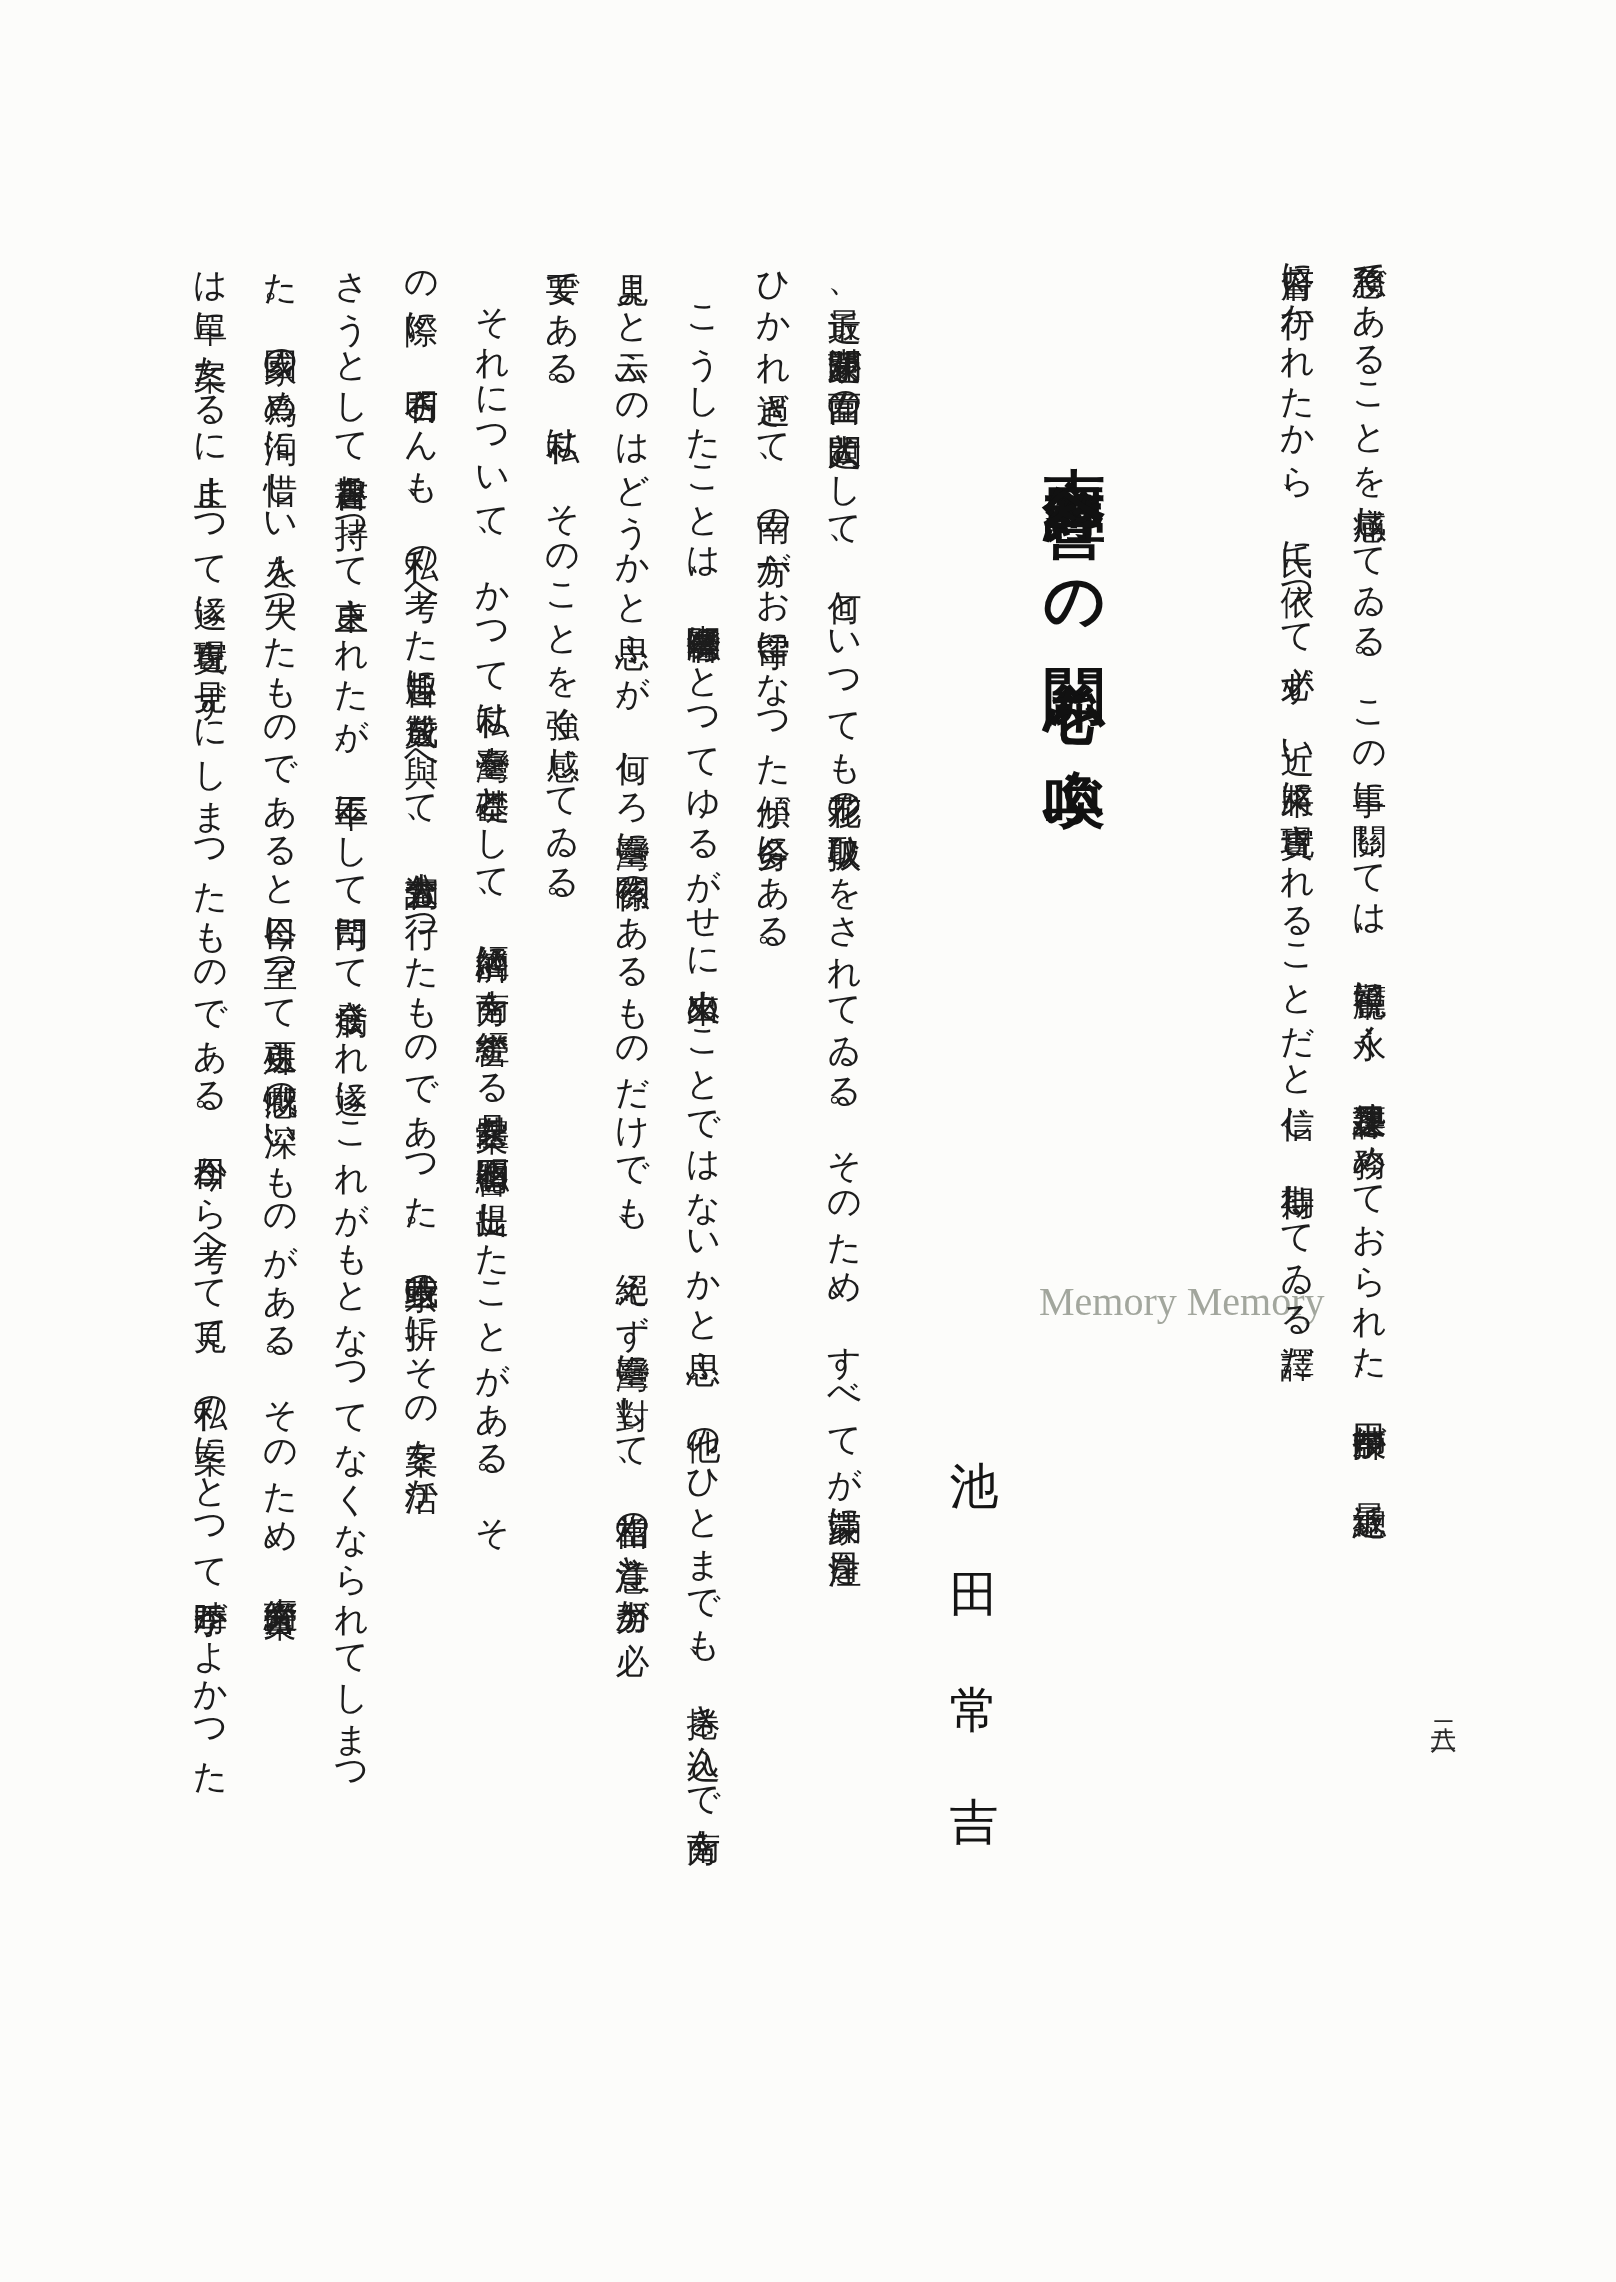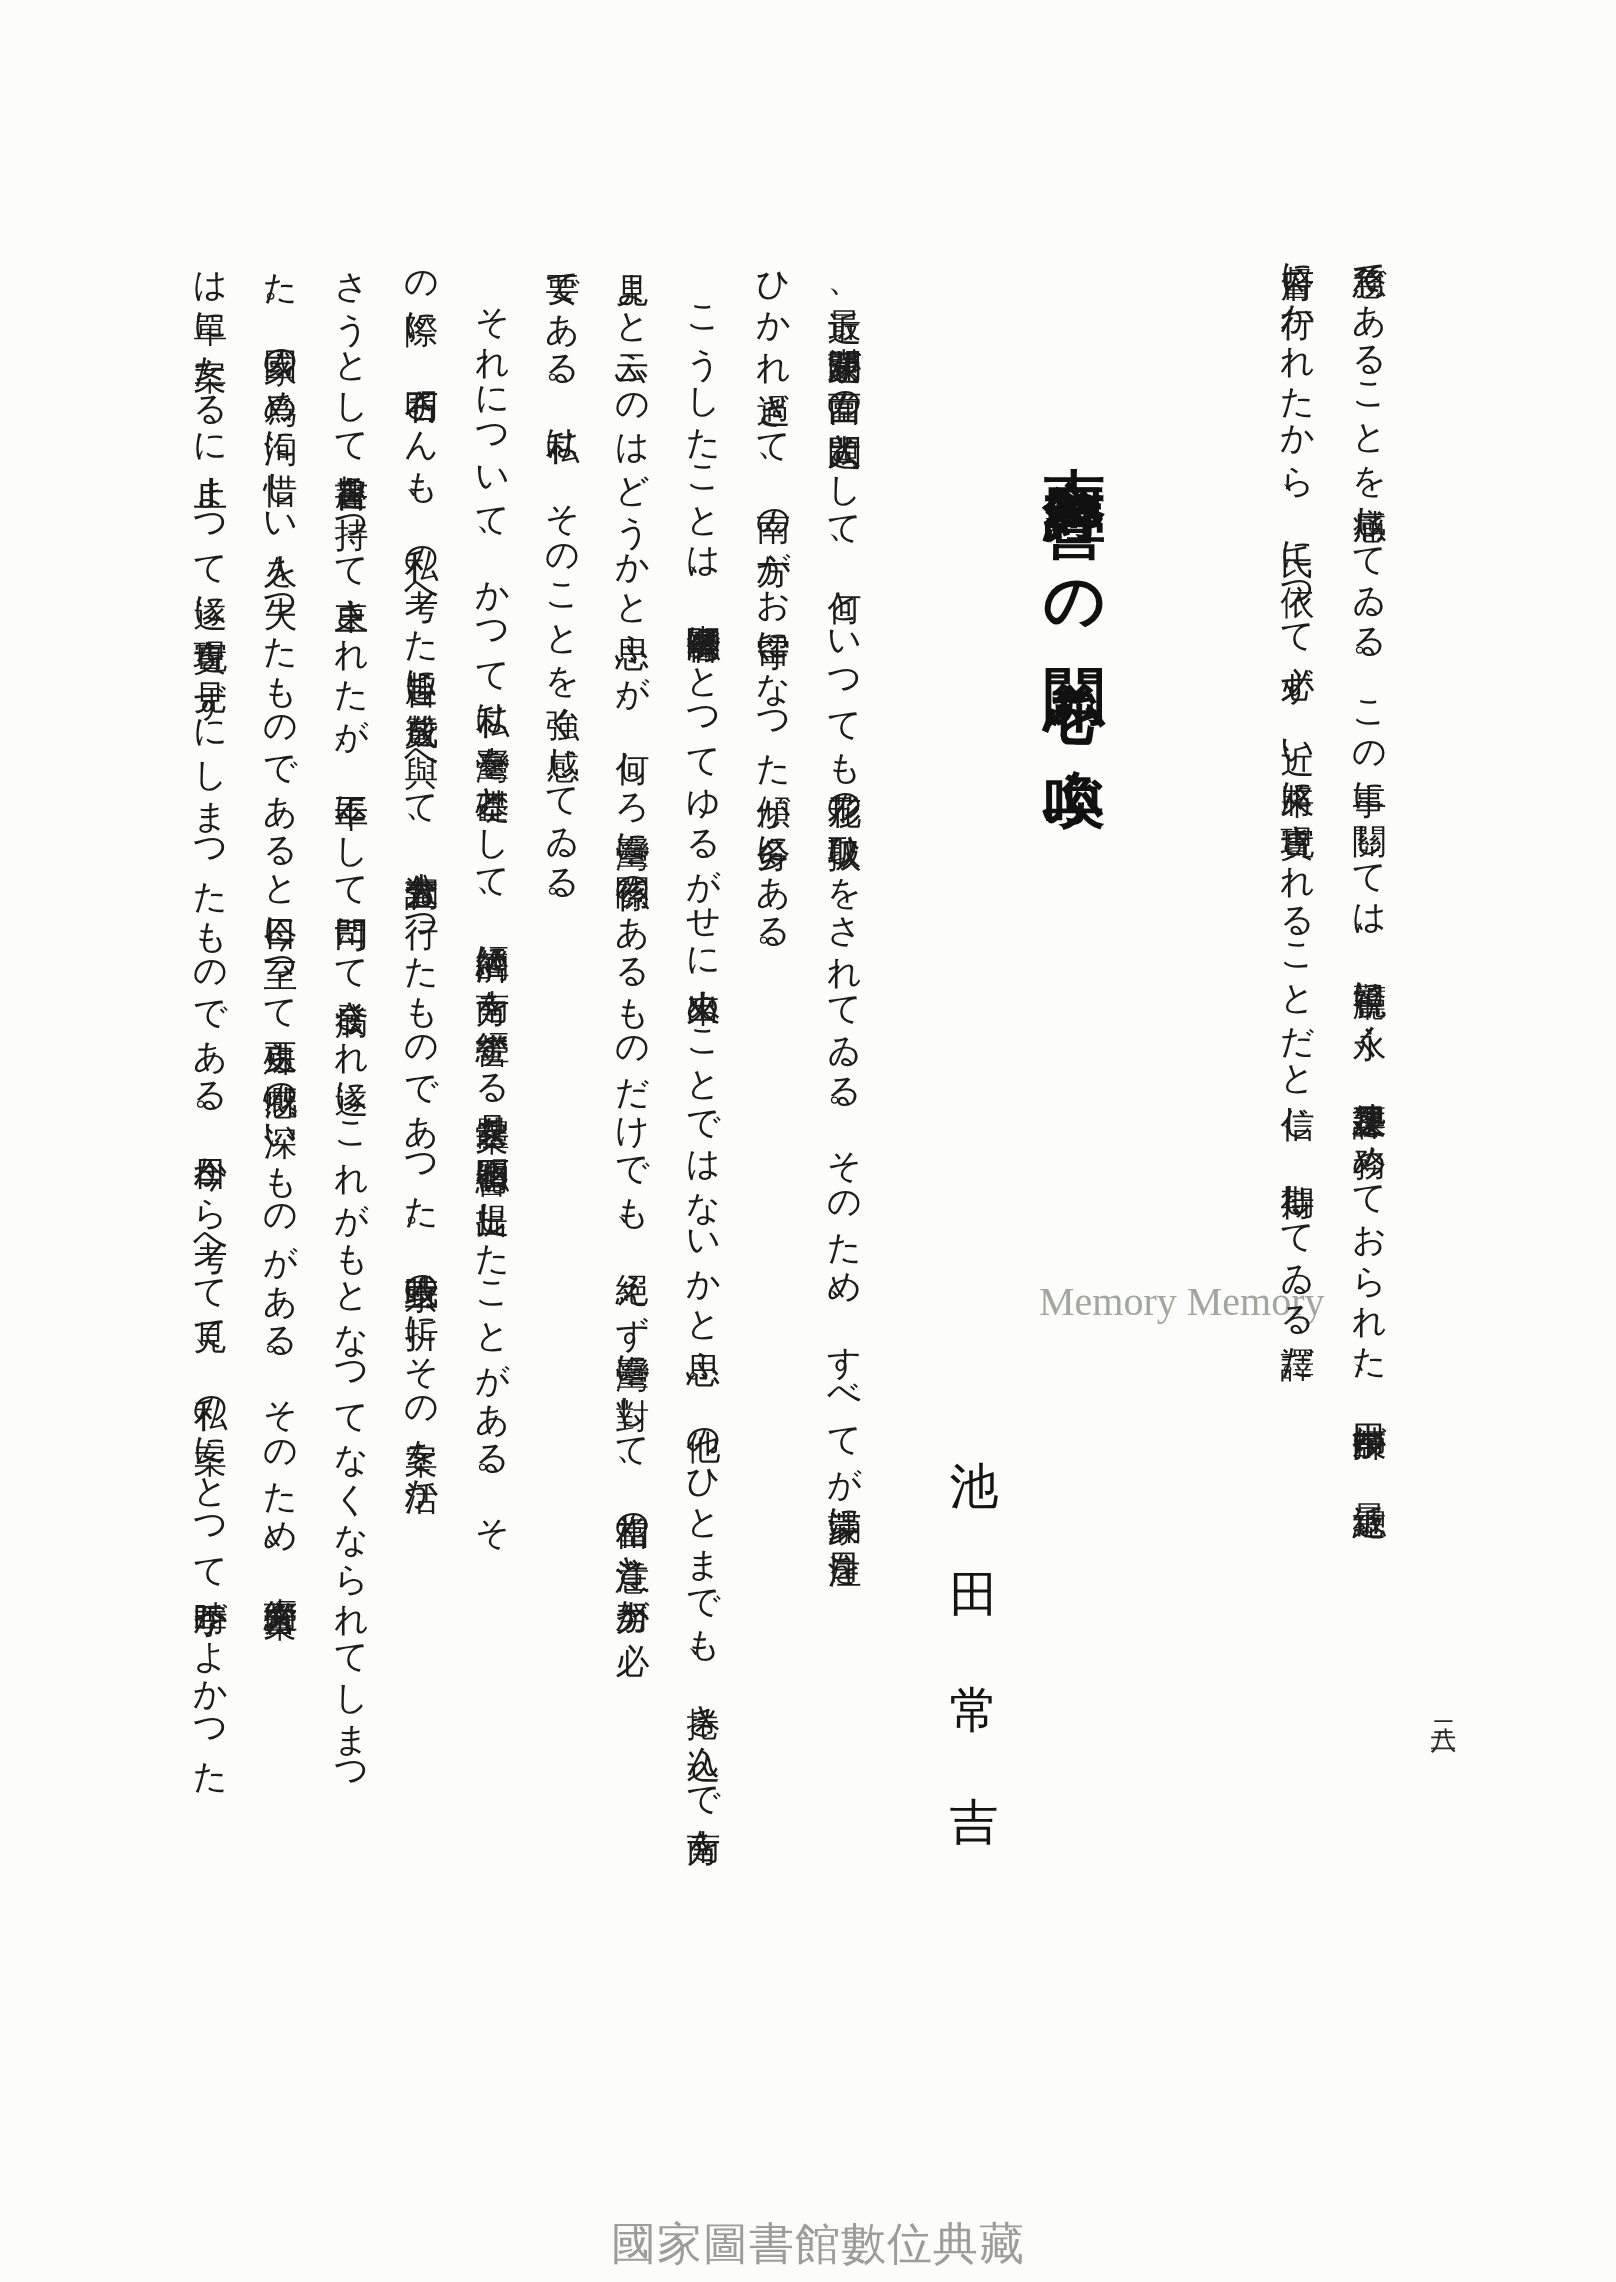--- a/index.html
+++ b/index.html
@@ -68,16 +68,15 @@
   <div class="vcol body-col" style="left:756px; top:248px;">ひかれ過ぎて、南の方がお留守になつた傾が多分にある。</div>
   <div class="vcol body-col" style="left:686px; top:283px;">こうしたことは、臺灣關係者にとつてゆるがせに出來ぬことではないかと思ふ。他のひとまでも、捲き込んで南方を</div>
   <div class="vcol body-col" style="left:615px; top:248px;">見よと云ふのはどうかと思ふが、何しろ臺灣に關係のあるものだけでも、絕えず臺灣に對して、相當の注意と努力が必</div>
   <div class="vcol body-col" style="left:545px; top:248px;">要である。私は、そのことを強く感じてゐる。</div>
   <div class="vcol body-col" style="left:475px; top:283px;">それについて、かつて私は臺灣を基礎として、經濟的に南方を經營する具體案を明石總督に提出したことがある。そ</div>
   <div class="vcol body-col" style="left:404px; top:248px;">の際に、明石さんも、私の考へた趣旨に贊成を與へて、大分調査も行つたものであつた。或時上京の折にその案を活か</div>
   <div class="vcol body-col" style="left:334px; top:248px;">さうとして趣旨書を持つて東上されたが、不幸にして門司にて發病され遂にこれがもとゝなつてなくなられてしまつ</div>
   <div class="vcol body-col" style="left:263px; top:248px;">た。國家の爲め洵に惜しい人を失つたものであると今日に至つて殊更ら感慨の深いものがある。そのため、南方經營案</div>
   <div class="vcol body-col" style="left:193px; top:248px;">は單に案たるに止まつて遂に實現を見ずにしまつたものである。今日から考へて見て、私の案にとつて時季がよかつた</div>
 
-  <div class="footer-credit">國家圖書館數位典藏</div>
 
 </div>
 
 
 </body></html>

